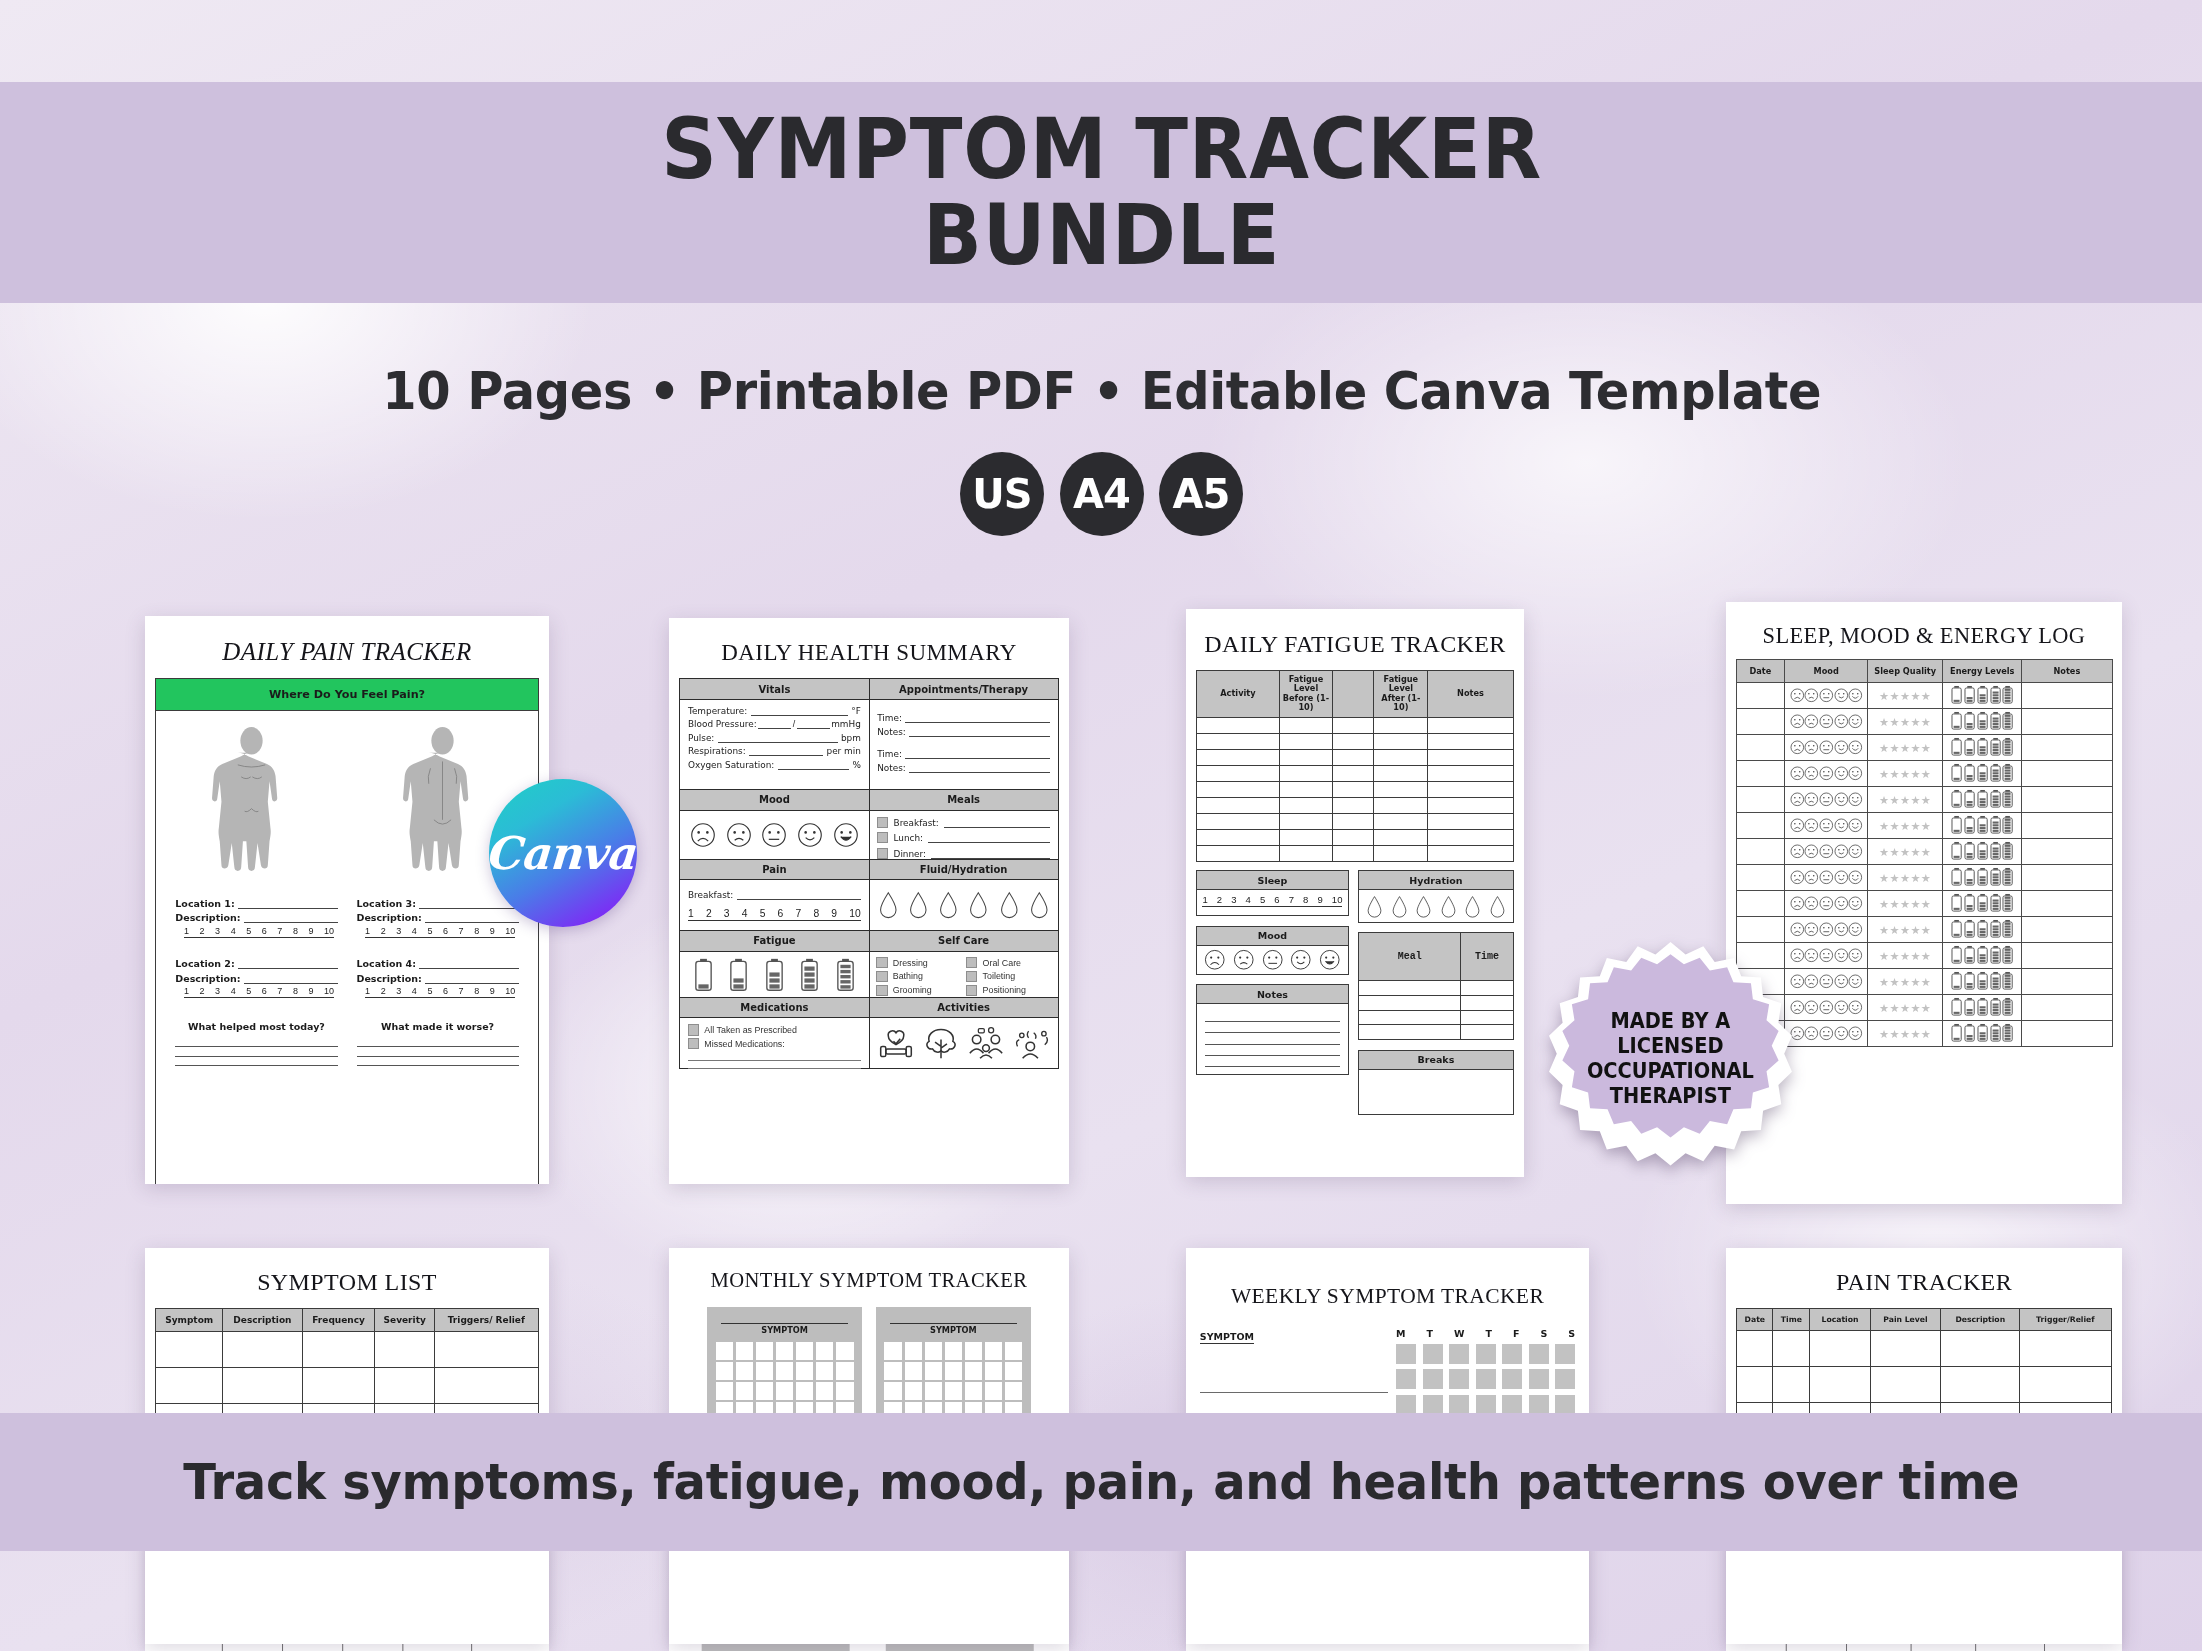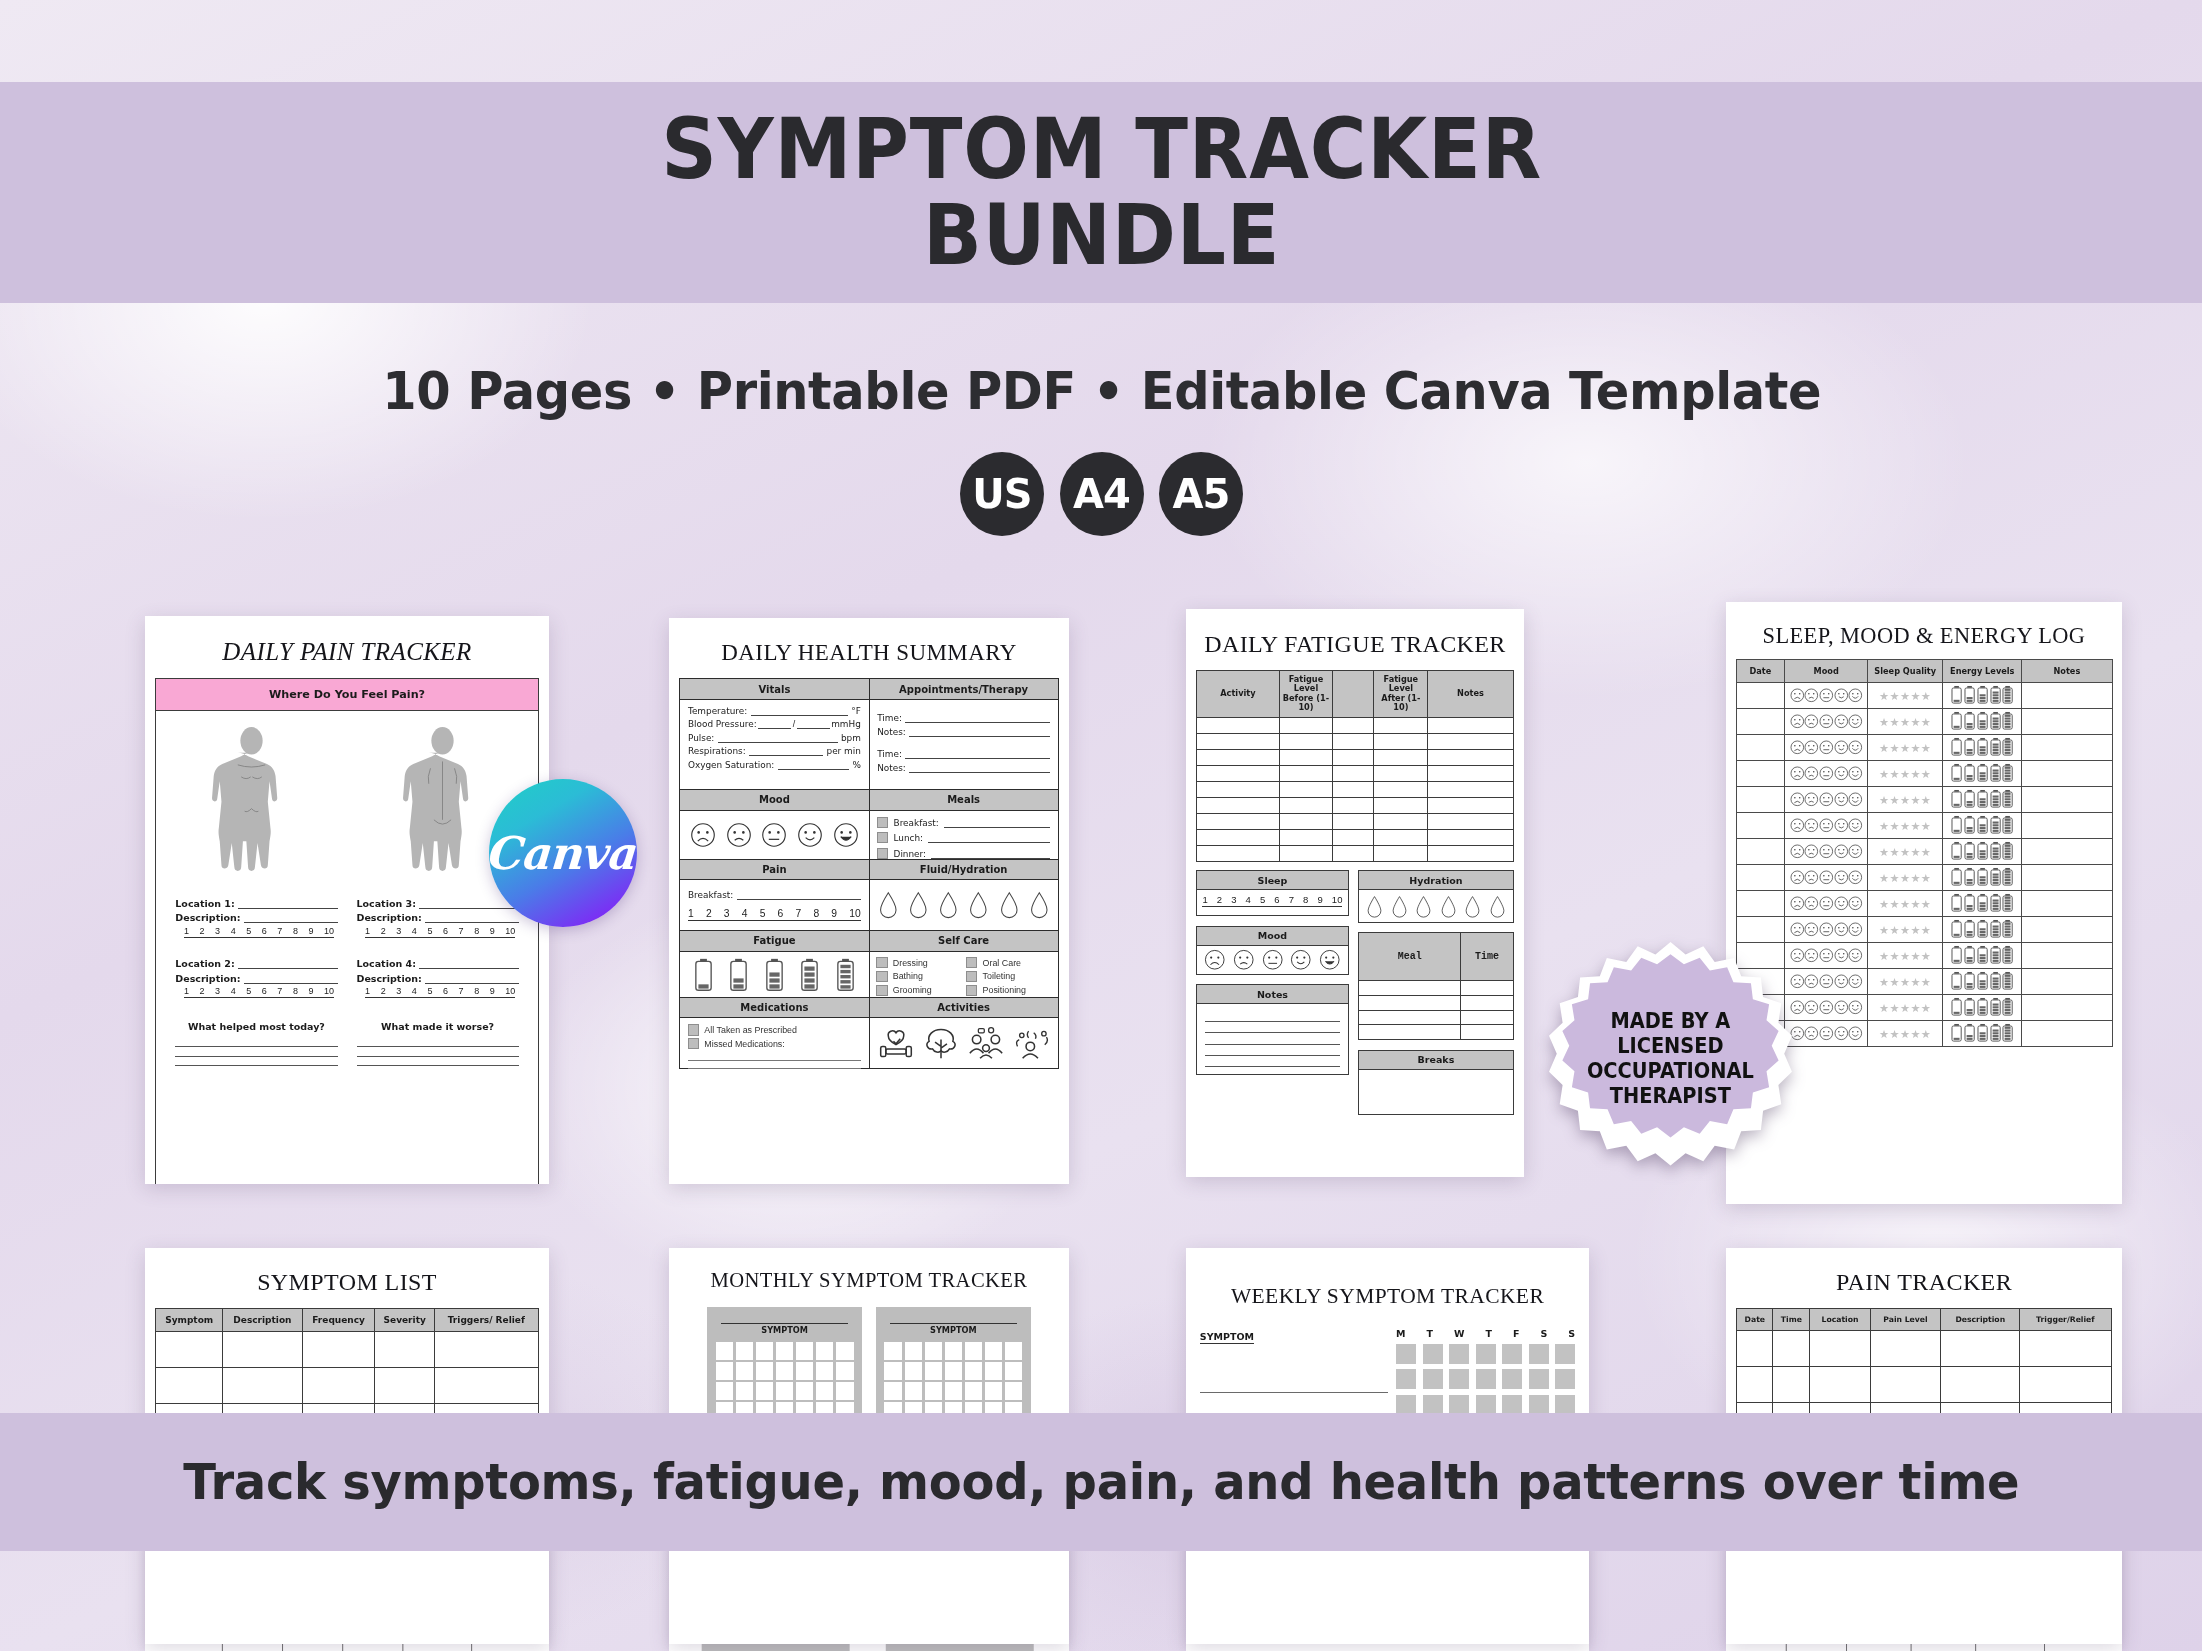--- a/index.html
+++ b/index.html
@@ -97,21 +97,21 @@
   }
 
   .fillline { border-bottom: 1px solid #444; flex: 1; }
   .lbl { font-family: "DejaVu Sans", sans-serif; color: #1b1b1b; white-space: nowrap; }
 
   
   #card-pain-tracker { left: 145px; top: 616px; width: 404px; height: 568px; }
   #card-pain-tracker .sheet-title { font-size: 25px; margin-top: 22.4px; font-style: italic; }
   .pt-band {
     margin: 12px 10.3px 0 10.3px; height: 33px;
-    background: #f9a8d4; border: 0.9px solid #3b3b3b;
+    background: #22c55e; border: 0.9px solid #3b3b3b;
     display: flex; align-items: center; justify-content: center;
     font-family: "DejaVu Sans", sans-serif; font-weight: 700; font-size: 11.2px; color: #1b1b1b;
   }
   .pt-body { margin: 0 10.3px; border: 0.9px solid #3b3b3b; border-top: none; height: 480px; position: relative; }
   .bodies { display: flex; justify-content: space-around; padding-top: 15.5px; }
   .loc-grid { display: grid; grid-template-columns: 1fr 1fr; gap: 3.4px 19px; padding: 12px 19px 0 19px; }
   .loc-row { margin-bottom: 5.2px; }
   .loc-line { display: flex; align-items: flex-end; gap: 3px; font-size: 9.5px; font-weight: 700; }
   .scale-nums {
     display: flex; justify-content: space-between;

